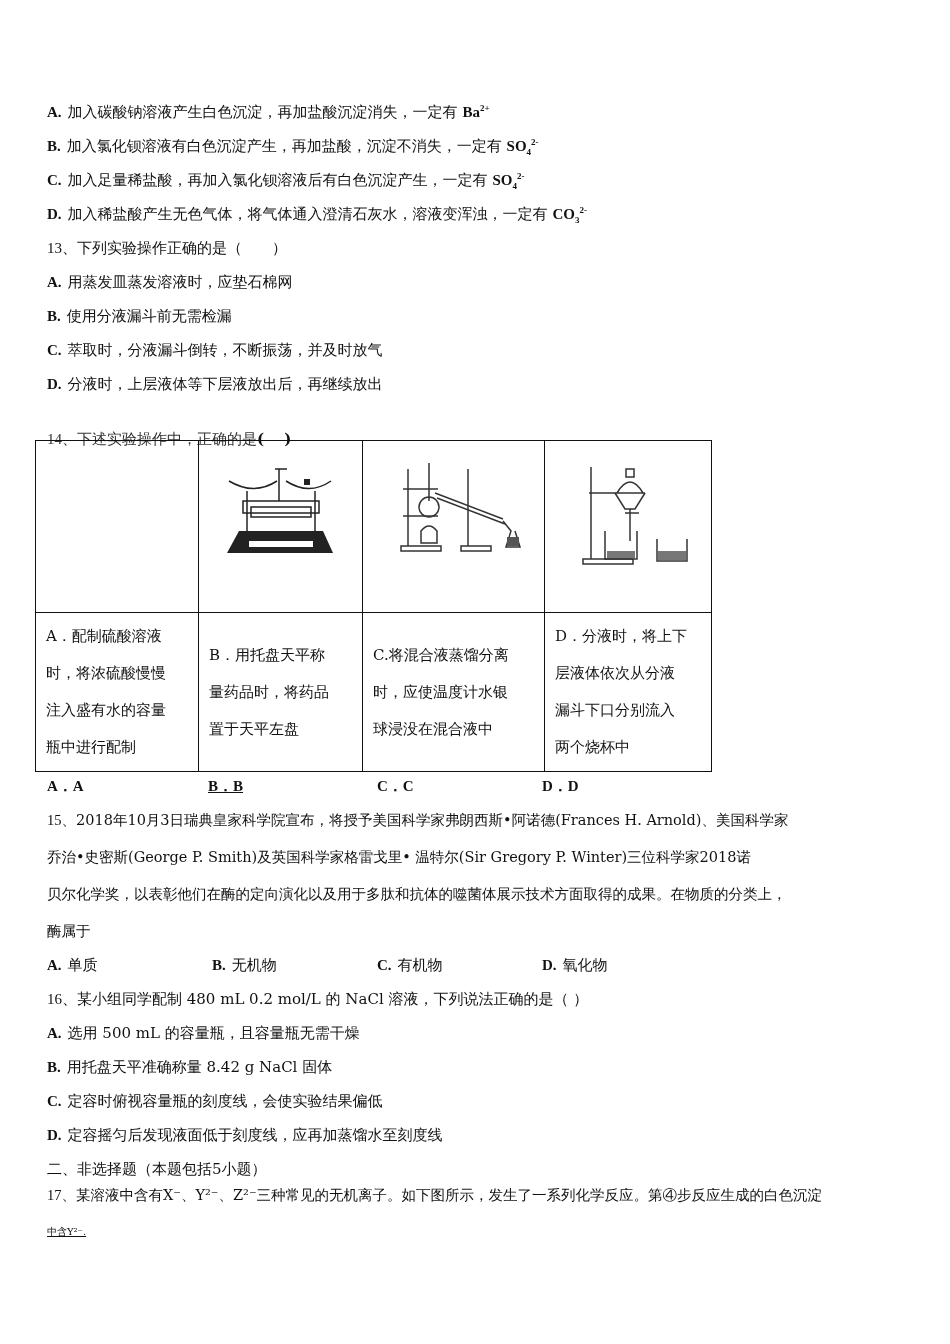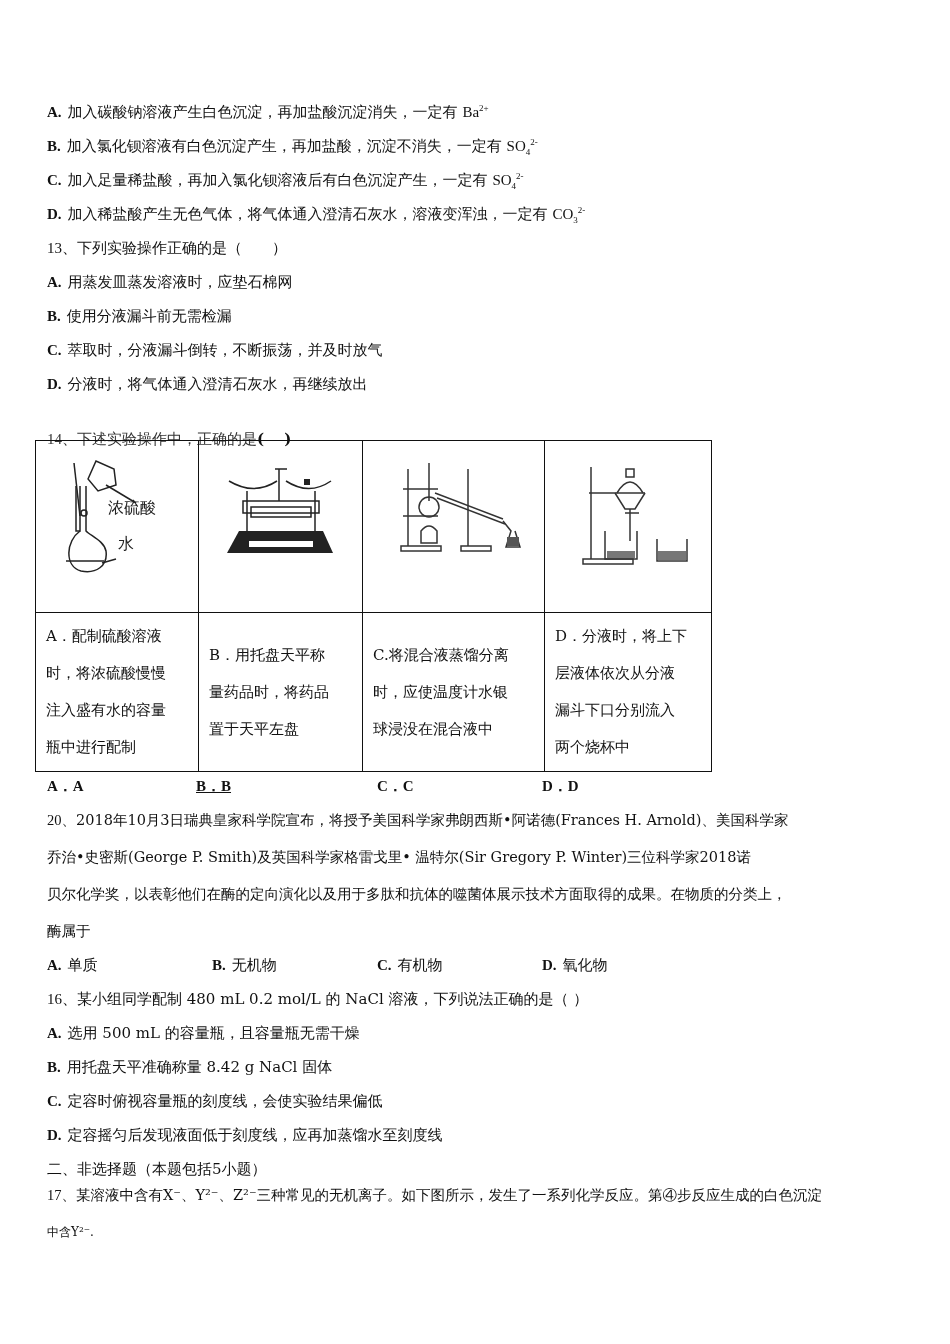--- a/index.html
+++ b/index.html
@@ -8,21 +8,21 @@
     font-family: "DejaVu Serif", "Liberation Serif", serif;
     color: #111111;
   }
   .line {
     position: absolute; left: 47px; font-size: 15px; line-height: 20px;
     white-space: nowrap;
   }
   .b { font-weight: bold; }
   .opt-label { font-weight: bold; font-family: "Liberation Serif", serif; margin-right: 6px; }
   .qnum { font-family: "Liberation Serif", serif; }
-  .latin { font-family: "Liberation Serif", serif; font-weight: normal; }
+  .latin { font-family: "Liberation Serif", serif; font-weight: bold; }
   sup, sub { font-size: 9px; line-height: 0; }
 
   
   .tbl {
     position: absolute; left: 35px; top: 440px; width: 677px; height: 332px;
     border: 1.5px solid #111; box-sizing: border-box;
   }
   .vdiv { position: absolute; top: 0; bottom: 0; width: 0; border-left: 1.5px solid #111; }
   .hdiv { position: absolute; left: 0; right: 0; top: 171px; height: 0; border-top: 1.5px solid #111; }
   .cell-img { position: absolute; top: 0; height: 171px; }
@@ -57,49 +57,33 @@
 <div class="line" style="top:272px;">
   <span class="opt-label">A.</span><span>用蒸发皿蒸发溶液时，应垫石棉网</span>
 </div>
 <div class="line" style="top:306px;">
   <span class="opt-label">B.</span><span>使用分液漏斗前无需检漏</span>
 </div>
 <div class="line" style="top:340px;">
   <span class="opt-label">C.</span><span>萃取时，分液漏斗倒转，不断振荡，并及时放气</span>
 </div>
 <div class="line" style="top:374px;">
-  <span class="opt-label">D.</span><span>分液时，将气体通入澄清石灰水，再继续放出</span>
+  <span class="opt-label">D.</span><span>分液时，上层液体等下层液放出后，再继续放出</span>
 </div>
 
 <div class="line" style="top:408px; color:#333;margin-top:21px;">
   <span class="qnum">14、</span><span>下述实验操作中，正确的是</span><span class="b" style="color:#111">(　 )</span>
 </div>
 
 <div class="tbl">
   <div class="vdiv" style="left:162px;"></div>
   <div class="vdiv" style="left:326px;"></div>
   <div class="vdiv" style="left:508px;"></div>
   <div class="hdiv"></div>
 
-  <div class="cell-img" style="left:0; width:162px;">
-    <svg width="162" height="171" viewBox="0 0 162 171">
-      <g stroke="#222" stroke-width="1.5" fill="none">
-        <line x1="38" y1="22" x2="44" y2="75"></line>
-        <path d="M40 45 L40 90 L44 90 L44 45"></path>
-        <path d="M44 90 C 30 100, 28 125, 45 130 C 60 133, 72 125, 70 110 C 68 100, 55 95, 50 90 L50 45"></path>
-        <path d="M30 120 L68 120"></path>
-        <path d="M52 38 L60 20 L78 28 L80 44 L62 50 Z"></path>
-        <line x1="70" y1="44" x2="100" y2="62"></line>
-        <line x1="66" y1="122" x2="80" y2="118"></line>
-        <circle cx="48" cy="72" r="3"></circle>
-      </g>
-      <text x="72" y="72" font-size="16" fill="#222" font-family="DejaVu Sans, sans-serif">浓硫酸</text>
-      <text x="82" y="108" font-size="16" fill="#222" font-family="DejaVu Sans, sans-serif">水</text>
-    </svg>
-  </div>
 
   <div class="cell-img" style="left:163px; width:163px;">
     <svg width="163" height="171" viewBox="0 0 163 171">
       <g stroke="#222" stroke-width="1.5" fill="none">
         <path d="M30 40 Q55 55 78 40"></path>
         <path d="M87 40 Q110 55 132 40"></path>
         <line x1="80" y1="28" x2="80" y2="60"></line>
         <line x1="76" y1="28" x2="88" y2="28"></line>
         <rect x="44" y="60" width="76" height="12"></rect>
         <rect x="52" y="66" width="60" height="10"></rect>
@@ -177,26 +161,26 @@
     <div>
       <span>D．分液时，将上下</span>
       <span>层液体依次从分液</span>
       <span>漏斗下口分别流入</span>
       <span>两个烧杯中</span>
     </div>
   </div>
 </div>
 
 <div class="abcd" style="left:47px;">A．A</div>
-<div class="abcd" style="left:196px;text-decoration:underline;">B．B</div>
+<div class="abcd" style="left:208px;text-decoration:underline;">B．B</div>
 <div class="abcd" style="left:377px;">C．C</div>
 <div class="abcd" style="left:542px;">D．D</div>
 
 <div class="line" style="top:810px; font-size:14.5px;">
-  <span class="qnum">20、</span><span>2018年10月3日瑞典皇家科学院宣布，将授予美国科学家弗朗西斯•阿诺德(Frances  H.  Arnold)、美国科学家</span>
+  <span class="qnum">15、</span><span>2018年10月3日瑞典皇家科学院宣布，将授予美国科学家弗朗西斯•阿诺德(Frances  H.  Arnold)、美国科学家</span>
 </div>
 <div class="line" style="top:847px; font-size:14.5px;">乔治•史密斯(George  P.  Smith)及英国科学家格雷戈里• 温特尔(Sir Gregory  P.  Winter)三位科学家2018诺</div>
 <div class="line" style="top:884px; font-size:14.5px;">贝尔化学奖，以表彰他们在酶的定向演化以及用于多肽和抗体的噬菌体展示技术方面取得的成果。在物质的分类上，</div>
 <div class="line" style="top:921px; font-size:14.5px;">酶属于</div>
 
 <div class="line" style="top:955px; left:47px;"><span class="opt-label">A.</span><span>单质</span></div>
 <div class="line" style="top:955px; left:212px;"><span class="opt-label">B.</span><span>无机物</span></div>
 <div class="line" style="top:955px; left:377px;"><span class="opt-label">C.</span><span>有机物</span></div>
 <div class="line" style="top:955px; left:542px;"><span class="opt-label">D.</span><span>氧化物</span></div>
 
@@ -206,13 +190,13 @@
 <div class="line" style="top:1023px;"><span class="opt-label">A.</span><span>选用 500 mL 的容量瓶，且容量瓶无需干燥</span></div>
 <div class="line" style="top:1057px;"><span class="opt-label">B.</span><span>用托盘天平准确称量 8.42 g NaCl 固体</span></div>
 <div class="line" style="top:1091px;"><span class="opt-label">C.</span><span>定容时俯视容量瓶的刻度线，会使实验结果偏低</span></div>
 <div class="line" style="top:1125px;"><span class="opt-label">D.</span><span>定容摇匀后发现液面低于刻度线，应再加蒸馏水至刻度线</span></div>
 
 <div class="line" style="top:1159px;">二、非选择题（本题包括5小题）</div>
 
 <div class="line" style="top:1185px; font-size:14.5px;">
   <span class="qnum">17、</span><span>某溶液中含有X⁻、Y²⁻、Z²⁻三种常见的无机离子。如下图所示，发生了一系列化学反应。第④步反应生成的白色沉淀</span>
 </div>
-<div class="line" style="top:1222px; font-size:12px;">中含Y²⁻.</div>
+<div class="line" style="top:1222px; font-size:10px;text-decoration:underline;">中含Y²⁻.</div>
 
 </body></html>

